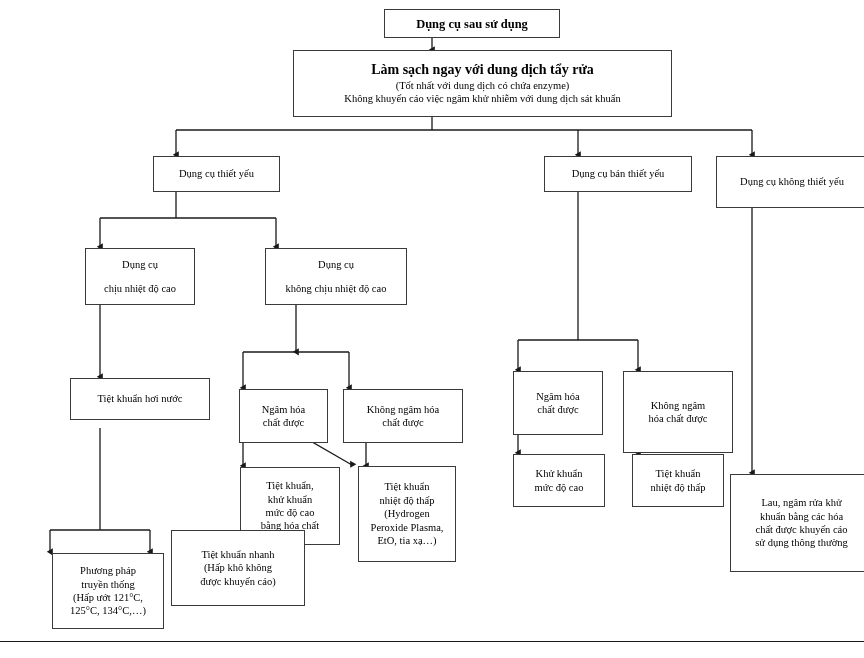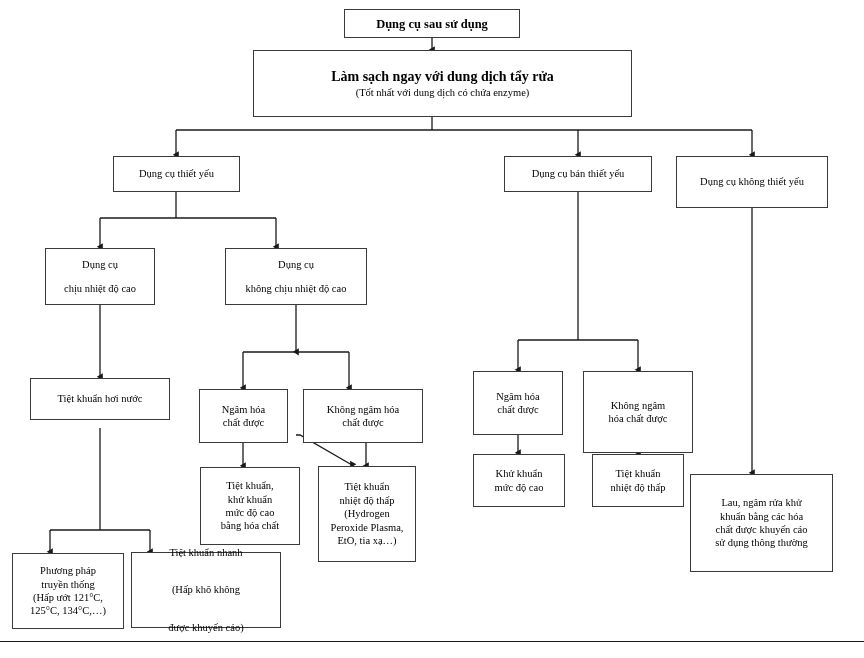--- a/index.html
+++ b/index.html
@@ -33,20 +33,21 @@
     background: #ffffff;
     display: flex;
     flex-direction: column;
     align-items: center;
     justify-content: center;
     text-align: right;
     line-height: 1.28;
     font-size: 10.5px;
     padding: 2px 3px;
     z-index: 2;
+    margin-left: 40px;
   }
   .node .ln {
     display: block;
     white-space: nowrap;
   }
   .node .ln.b { font-weight: bold; }
   .node.spaced .ln + .ln { margin-top: 11px; }
   .node.root {
     font-size: 12.5px;
     font-weight: bold;
@@ -119,20 +120,21 @@
     </g>
   </svg>
 
   <div class="node root" style="left:344px; top:9px; width:176px; height:29px;">
     <span class="ln">Dụng cụ sau sử dụng</span>
   </div>
 
   <div class="node cleanse" style="left:253px; top:50px; width:379px; height:67px;">
     <span class="ln b">Làm sạch ngay với dung dịch tẩy rửa</span>
     <span class="ln">(Tốt nhất với dung dịch có chứa enzyme)</span>
+    <span class="ln">Không khuyến cáo việc ngâm khử nhiễm với dung dịch sát khuẩn</span>
   </div>
 
   <div class="node" style="left:113px; top:156px; width:127px; height:36px;">
     <span class="ln">Dụng cụ thiết yếu</span>
   </div>
 
   <div class="node" style="left:504px; top:156px; width:148px; height:36px;">
     <span class="ln">Dụng cụ bán thiết yếu</span>
   </div>
 
@@ -179,21 +181,21 @@
     <span class="ln">EtO, tia xạ…)</span>
   </div>
 
   <div class="node" style="left:12px; top:553px; width:112px; height:76px;">
     <span class="ln">Phương pháp</span>
     <span class="ln">truyền thống</span>
     <span class="ln">(Hấp ướt 121°C,</span>
     <span class="ln">125°C, 134°C,…)</span>
   </div>
 
-  <div class="node" style="left:131px; top:552px; width:150px; height:76px;gap:24px;">
+  <div class="node" style="left:131px; top:530px; width:134px; height:76px;">
     <span class="ln">Tiệt khuẩn nhanh</span>
     <span class="ln">(Hấp khô không</span>
     <span class="ln">được khuyến cáo)</span>
   </div>
 
   <div class="node" style="left:473px; top:371px; width:90px; height:64px;">
     <span class="ln">Ngâm hóa</span>
     <span class="ln">chất được</span>
   </div>
 

